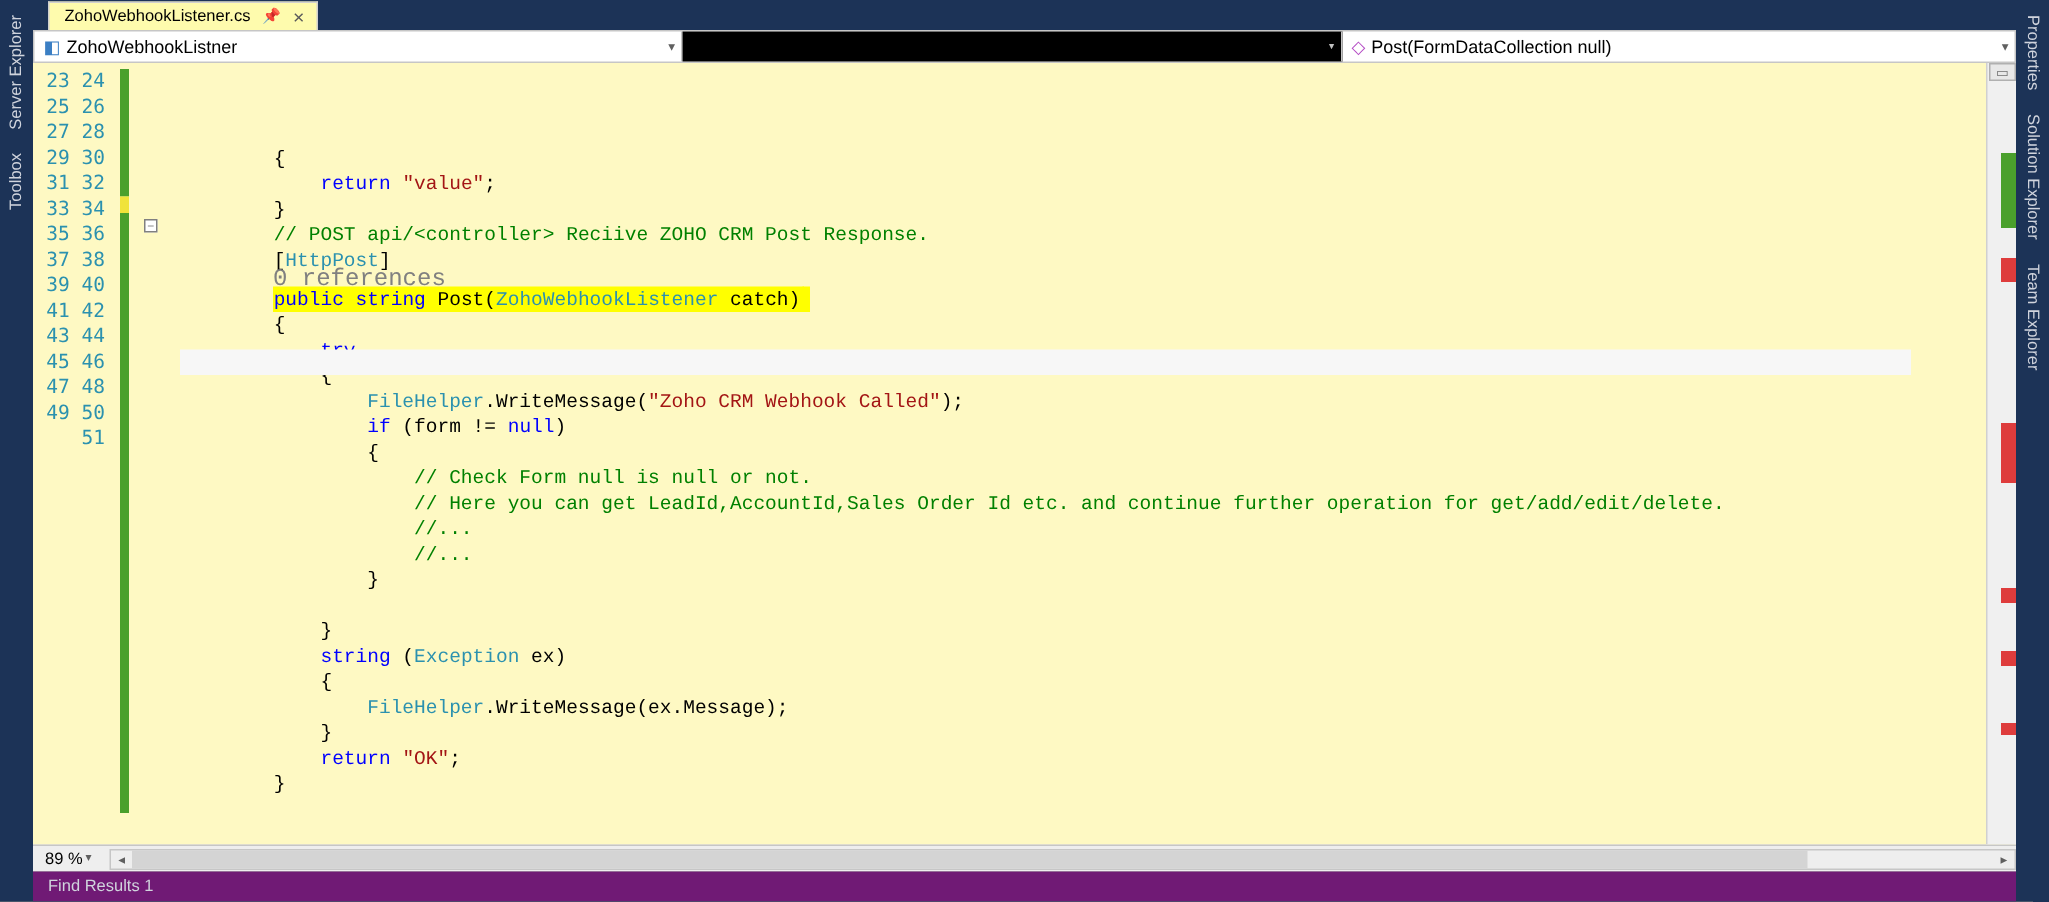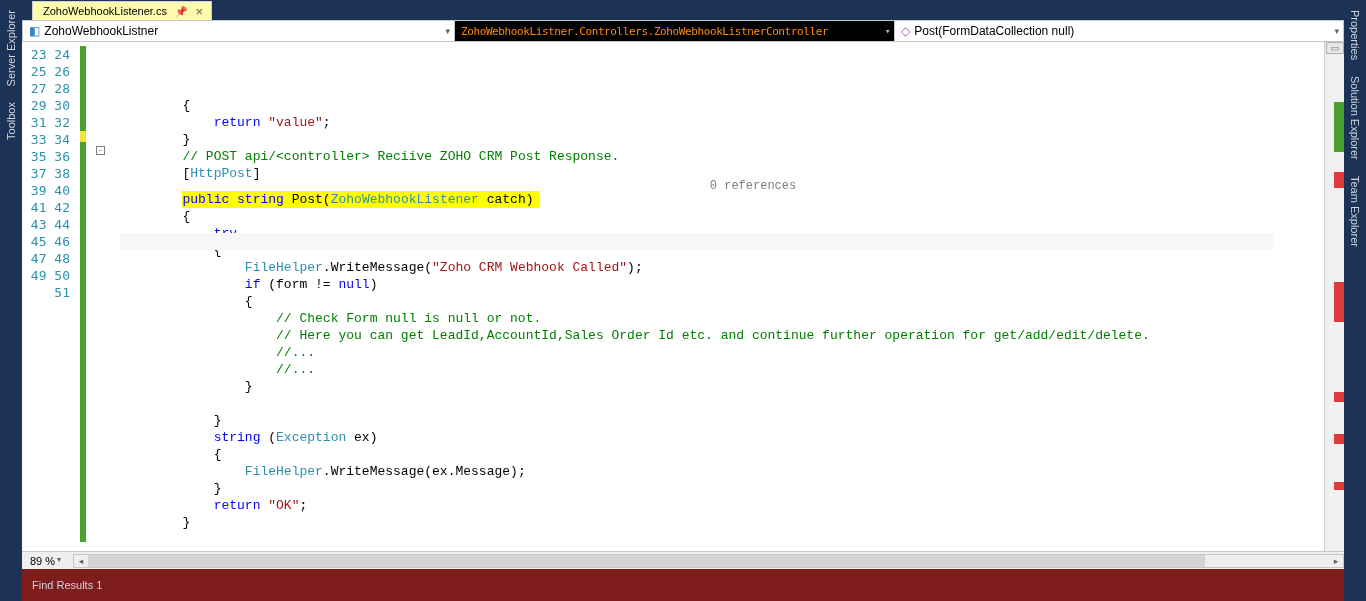--- a/index.html
+++ b/index.html
@@ -36,21 +36,21 @@
     display: flex; align-items: center; padding: 0 6px; font-size: 12px;
     border-right: 1px solid #c6c6c6; position: relative; flex-shrink: 0;
   }
   .nav-cell.cls { width: 432px; }
   .nav-cell.cls .icon { font-size: 12px; color: #3b7fc4; margin-right: 4px; }
   .nav-cell.mid { width: 440px; background: #000000; color: #ff8c00; font-family: Consolas, monospace; font-size: 11px; letter-spacing: -0.4px; overflow: hidden; white-space: nowrap; }
   .nav-cell.meth { flex: 1; border-right: none; }
   .nav-cell.meth .icon { color: #b44bc4; margin-right: 4px; font-size: 12px; }
   .nav-cell .chev { position: absolute; right: 4px; color: #606060; font-size: 9px; cursor: pointer; }
 
-  .editor-wrap { flex: 1; display: flex; flex-direction: column; background: #ffffff; min-height: 0; }
+  .editor-wrap { flex: 1; display: flex; flex-direction: column; background: #fef9c3; min-height: 0; }
 
   .editor-body { flex: 1; display: flex; overflow: hidden; position: relative; }
   .line-numbers {
     width: 58px; text-align: right; padding: 4px 10px 4px 0;
     color: #2b91af; font-family: Consolas, monospace; font-size: 13px; line-height: 17px;
     flex-shrink: 0; overflow: hidden;
   }
   .changebar {
     width: 6px; position: relative; flex-shrink: 0;
   }
@@ -59,41 +59,41 @@
   .seg.yellow { background: #f0e33a; }
   .outline-col { width: 34px; position: relative; flex-shrink: 0; }
   .outline-col .glyph { position: absolute; left: 10px; width: 9px; height: 9px; border: 1px solid #808080; background: #fff; font-size: 8px; line-height: 7px; text-align: center; color: #808080; cursor: pointer; }
 
   .code { flex: 1; font-family: Consolas, "Courier New", monospace; font-size: 13px; line-height: 17px; padding-top: 4px; white-space: pre; color: #000; overflow: hidden; position: relative; }
 
   .c-kw   { color: #0000ff; }
   .c-type { color: #2b91af; }
   .c-str  { color: #a31515; }
   .c-cmt  { color: #008000; }
-  .lens { color: #808080; font-size: 12px; line-height: 11px; display: block; padding-left: 62px; margin-top: -1px; margin-bottom: -1px; text-align: center; }
+  .lens { color: #808080; font-size: 16px; line-height: 11px; display: block; padding-left: 62px; margin-top: -1px; margin-bottom: -1px; }
   .hl-sig { background: #ffff00; display: inline-block; padding-right: 2px; }
   .hl-sig-tail { background: #ffff00; display: inline-block; width: 5px; height: 17px; vertical-align: bottom; margin-left: -1px; }
 
   .current-line { position: absolute; left: 0; right: 50px; top: 191px; height: 17px; background: #f7f7f7; z-index: 0; }
 
   .overview-ruler { width: 20px; background: #f0f0f0; border-left: 1px solid #d0d0d0; position: relative; flex-shrink: 0; }
   .ov-mark { position: absolute; right: 0; width: 10px; height: 14px; }
   .ov-mark.green { background: #4aa02c; }
   .ov-mark.red { background: #de3c3c; }
   .split-handle { position: absolute; top: 0; right: 0; width: 18px; height: 12px; background: #e8e8e8; border: 1px solid #b0b0b0; color: #707070; font-size: 9px; text-align: center; line-height: 10px; cursor: pointer; }
 
   .status-row { height: 18px; background: #eeeeee; border-top: 1px solid #c6c6c6; display: flex; align-items: center; padding-left: 8px; gap: 8px; font-size: 11px; }
   .zoom { display: flex; align-items: flex-start; gap: 2px; }
   .zoom .chev { font-size: 8px; color: #606060; }
   .hscroll { flex: 1; height: 14px; background: #eeeeee; border: 1px solid #c6c6c6; display: flex; align-items: center; margin-left: 4px; }
   .hscroll .arrow { width: 14px; text-align: center; color: #606060; font-size: 9px; cursor: pointer; }
   .hscroll .track { flex: 1; height: 100%; position: relative; }
   .hscroll .thumb { position: absolute; left: 0; top: 0; bottom: 0; width: 90%; background: #d4d4d4; }
 
-  .bottom-status { height: 32px; background: #7f1d1d; color: #d0d4dd; display: flex; align-items: center; padding-left: 10px; font-size: 11px; }
+  .bottom-status { height: 20px; background: #701a75; color: #d0d4dd; display: flex; align-items: center; padding-left: 10px; font-size: 11px; }
 
   .hl-block {
     position: absolute; background: #ffff00; z-index: -1;
   }
 </style>
 </head>
 <body>
 
 <div class="workspace">
 
@@ -112,21 +112,20 @@
       </div>
     </div>
 
     <div class="nav-dropdowns">
       <div class="nav-cell cls">
         <span class="icon">◧</span>
         <span>ZohoWebhookListner</span>
         <span class="chev">▾</span>
       </div>
       <div class="nav-cell mid">
-        <span>ZohoWebhookListner.Controllers.ZohoWebhookListnerController</span>
         <span class="chev" style="color:#c0c0c0">▾</span>
       </div>
       <div class="nav-cell meth">
         <span class="icon">◇</span>
         <span>Post(FormDataCollection null)</span>
         <span class="chev">▾</span>
       </div>
     </div>
 
     <div class="editor-wrap">

